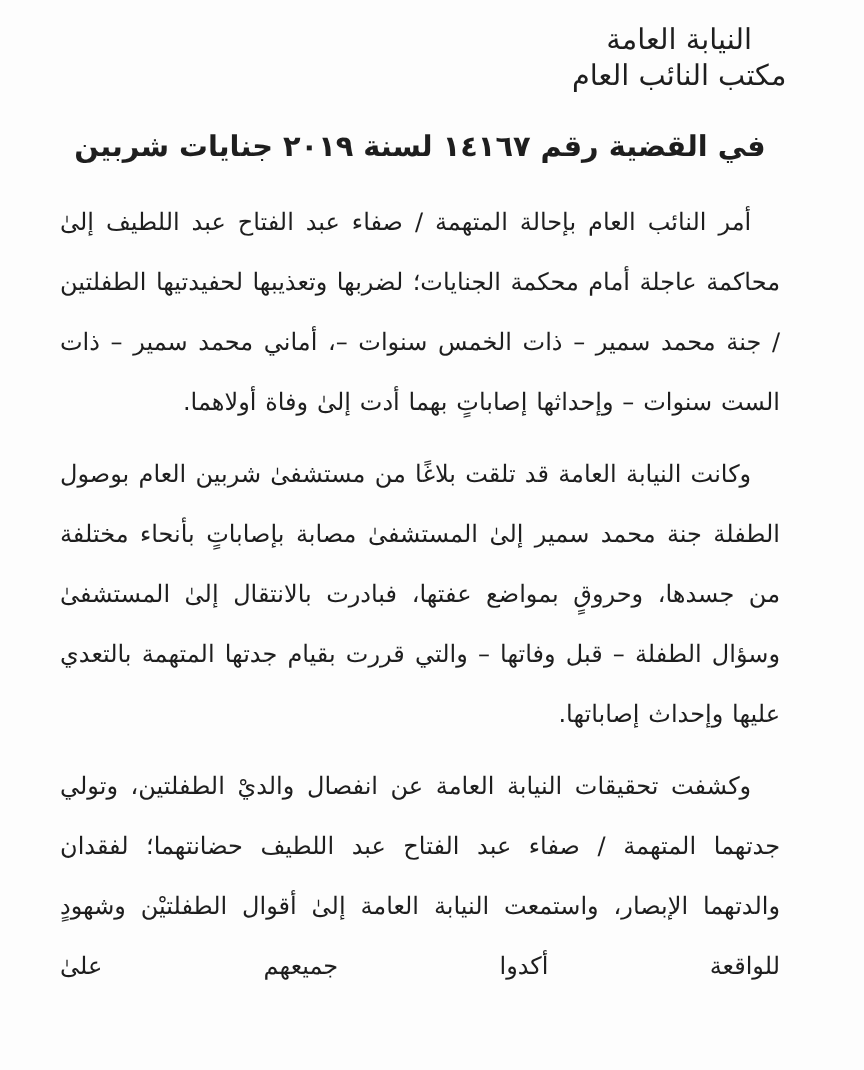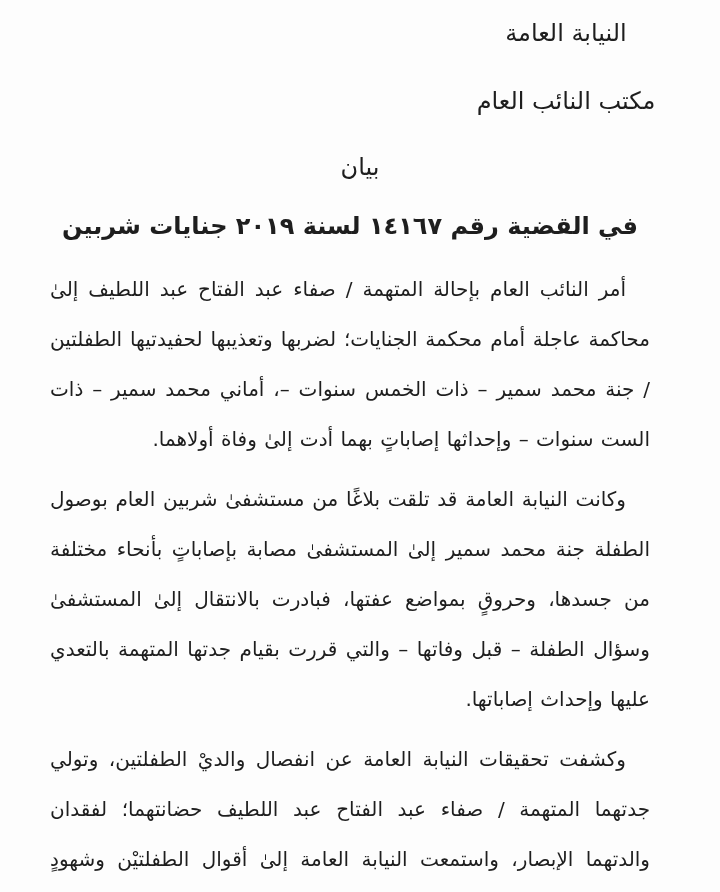--- a/index.html
+++ b/index.html
@@ -27,21 +27,20 @@
     margin-left: 412px;
     margin-right: 0;
     text-align: center;
   }
   .masthead .line1 {
     font-size: 24px;
     line-height: 30px;
     letter-spacing: 0.5px;
   }
   .masthead .line2 {
-    margin-top: 38px;
     font-size: 24px;
     line-height: 30px;
     letter-spacing: 0.5px;
   }
   .doc-type {
     margin-top: 36px;
     text-align: center;
     font-size: 24px;
     line-height: 30px;
   }
@@ -72,21 +71,20 @@
 </head>
 <body>
 
 <div class="page">
 
   <div class="masthead">
     <div class="line1">النيابة العامة</div>
     <div class="line2">مكتب النائب العام</div>
   </div>
 
-  <div class="doc-type">بيان</div>
 
   <div class="case-line">في القضية رقم ١٤١٦٧ لسنة ٢٠١٩ جنايات شربين</div>
 
   <div class="content">
     <p>أمر النائب العام بإحالة المتهمة / صفاء عبد الفتاح عبد اللطيف إلىٰ محاكمة عاجلة أمام محكمة الجنايات؛ لضربها وتعذيبها لحفيدتيها الطفلتين / جنة محمد سمير – ذات الخمس سنوات –، أماني محمد سمير – ذات الست سنوات – وإحداثها إصاباتٍ بهما أدت إلىٰ وفاة أولاهما.</p>
     <p>وكانت النيابة العامة قد تلقت بلاغًا من مستشفىٰ شربين العام بوصول الطفلة جنة محمد سمير إلىٰ المستشفىٰ مصابة بإصاباتٍ بأنحاء مختلفة من جسدها، وحروقٍ بمواضع عفتها، فبادرت بالانتقال إلىٰ المستشفىٰ وسؤال الطفلة – قبل وفاتها – والتي قررت بقيام جدتها المتهمة بالتعدي عليها وإحداث إصاباتها.</p>
     <p class="continues">وكشفت تحقيقات النيابة العامة عن انفصال والديْ الطفلتين، وتولي جدتهما المتهمة / صفاء عبد الفتاح عبد اللطيف حضانتهما؛ لفقدان والدتهما الإبصار، واستمعت النيابة العامة إلىٰ أقوال الطفلتيْن وشهودٍ للواقعة أكدوا جميعهم علىٰ</p>
   </div>
 
 </div>

